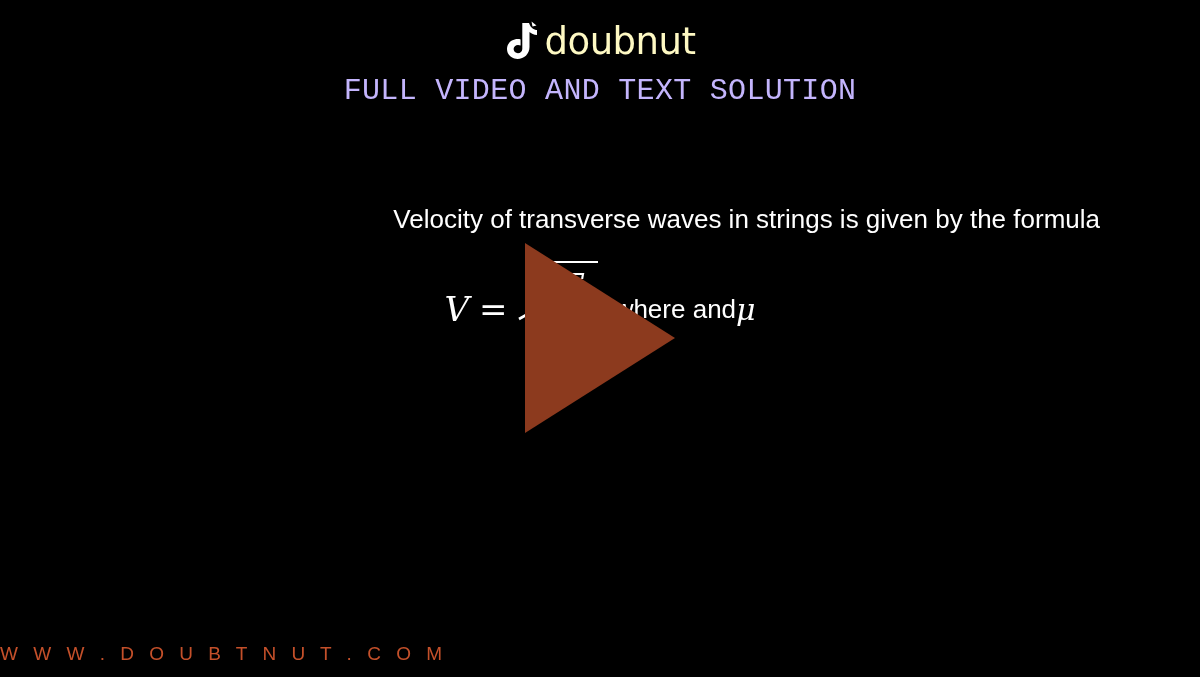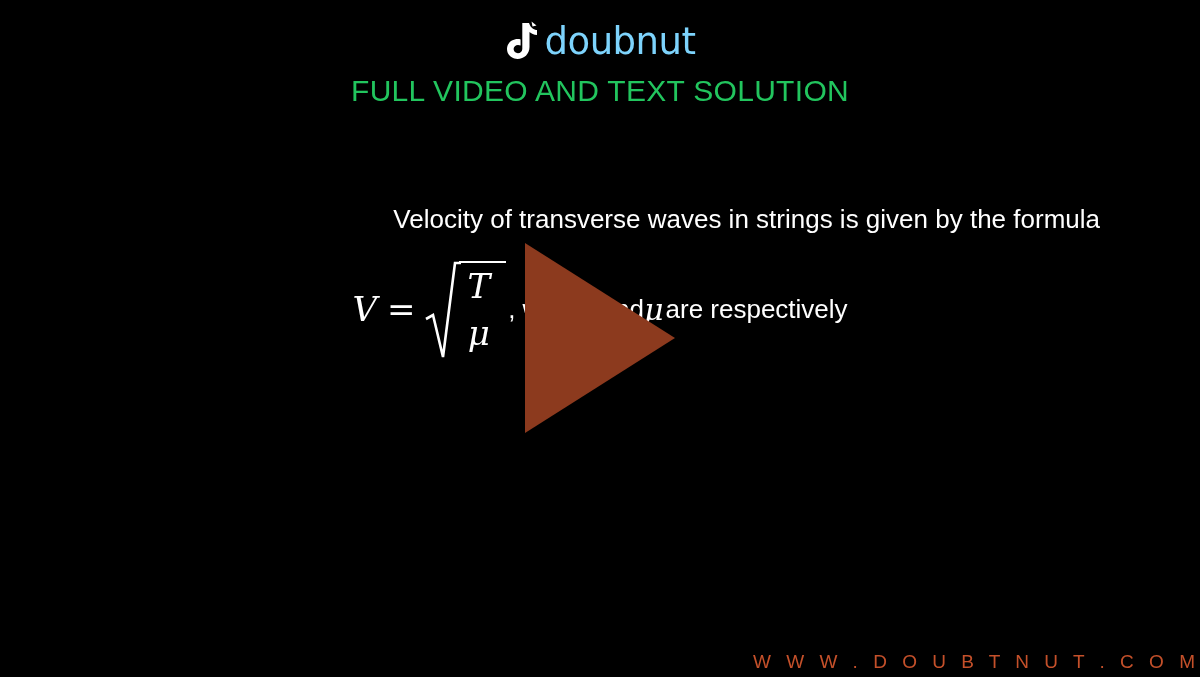--- a/index.html
+++ b/index.html
@@ -31,36 +31,36 @@
   .logo-mark {
     position: relative;
     width: 34px;
     height: 40px;
     display: inline-block;
   }
   .logo-text {
     font-family: "DejaVu Sans", sans-serif;
     font-size: 37px;
     letter-spacing: -0.5px;
-    color: #7dd3fc;
+    color: #fef9c3;
     line-height: 1;
     font-weight: 400;
   }
 
   
   .headline {
     position: absolute;
     top: 74px;
     left: 0;
     width: 1200px;
     text-align: center;
     font-size: 30px;
     letter-spacing: 0.3px;
-    color: #22c55e;
-    font-family: Liberation Sans, sans-serif;
+    color: #c4b5fd;
+    font-family: Liberation Mono, monospace;
   }
 
   
   .question {
     position: absolute;
     top: 200px;
     left: 100px;
     width: 1000px;
     text-align: right;
     font-size: 26px;
@@ -153,24 +153,24 @@
     top: 243px;
     width: 150px;
     height: 190px;
     cursor: pointer;
   }
   .play-overlay svg { display: block; }
 
   
   .footer {
     position: absolute;
-    bottom: 4px;
+    bottom: 12px;
     left: 0;
     width: 1200px;
-    text-align: right;
+    text-align: left;
     color: #c4502a;
     font-size: 19px;
     letter-spacing: 5px;
     font-family: "Liberation Sans", sans-serif;
   }
 </style>
 </head>
 <body>
 
 <div class="logo-wrap">
@@ -200,21 +200,20 @@
         </span>
         <span class="frac">
           <span class="num">T</span>
           <span class="bar"></span>
           <span class="den">μ</span>
         </span>
       </span>
     </span>
     <span class="after-math">, where and </span>
     <span class="mu">μ</span>
-    <span class="after-math"> are respectively</span>
   </span>
 </div>
 
 <div class="play-overlay">
   <svg width="150" height="190" viewBox="0 0 150 190" xmlns="http://www.w3.org/2000/svg">
     <polygon points="0,0 150,95 0,190" fill="#8c3a1e"></polygon>
   </svg>
 </div>
 
 <div class="footer">W W W . D O U B T N U T . C O M</div>

